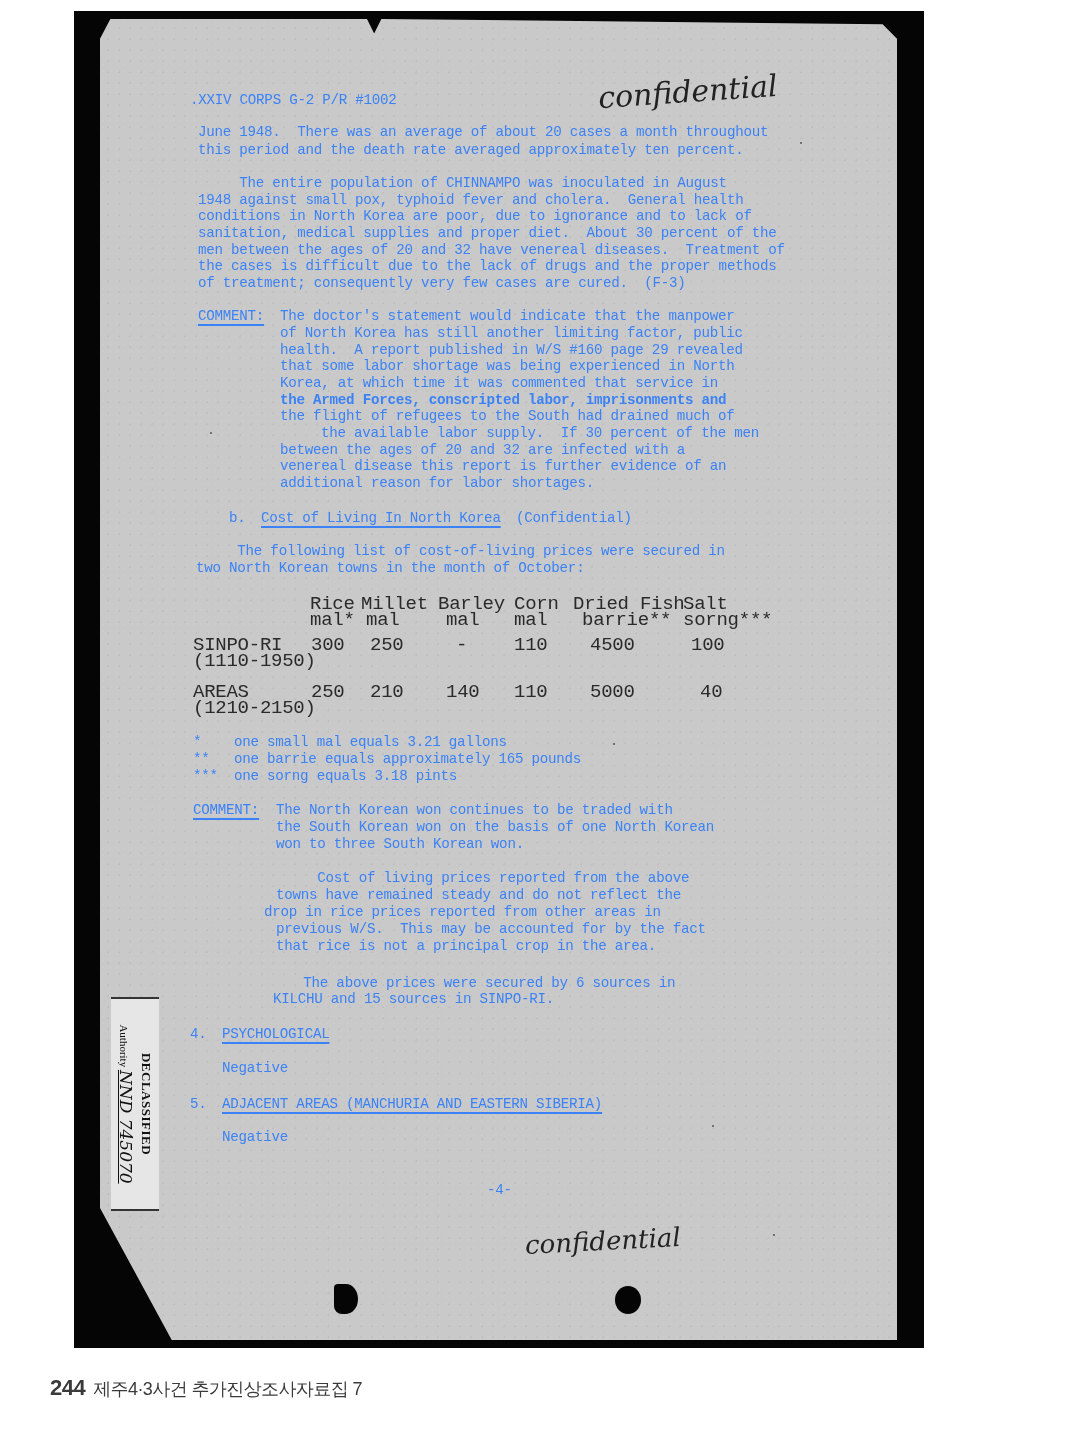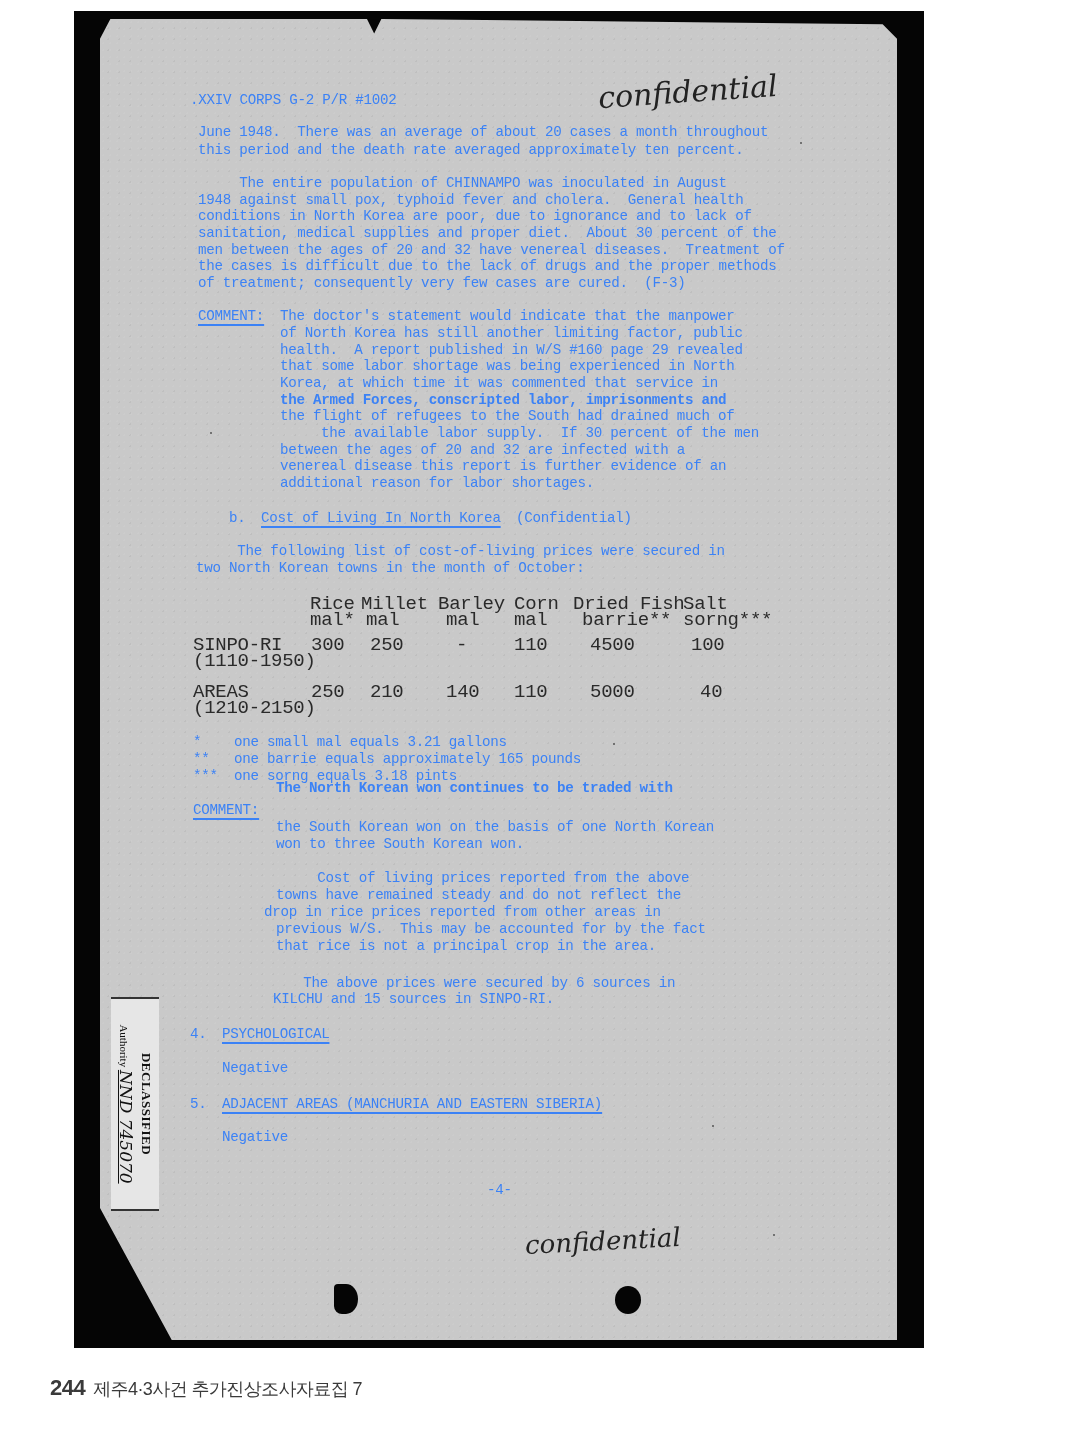--- a/index.html
+++ b/index.html
@@ -132,21 +132,21 @@
 </div>
 
 <div class="tw" style="left:193px; top:734px;">*</div>
 <div class="tw" style="left:234px; top:734px;">one small mal equals 3.21 gallons</div>
 <div class="tw" style="left:193px; top:751px;">**</div>
 <div class="tw" style="left:234px; top:751px;">one barrie equals approximately 165 pounds</div>
 <div class="tw" style="left:193px; top:768px;">***</div>
 <div class="tw" style="left:234px; top:768px;text-align:center;">one sorng equals 3.18 pints</div>
 
 <div class="tw ul" style="left:193px; top:802px;">COMMENT:</div>
-<div class="tw" style="left:276px; top:780px;font-weight:bold;">The North Korean won continues to be traded with</div>
+<div class="tw" style="left:276px; top:802px;">The North Korean won continues to be traded with</div>
 <div class="tw" style="left:276px; top:819px;">the South Korean won on the basis of one North Korean</div>
 <div class="tw" style="left:276px; top:836px;">won to three South Korean won.</div>
 
 <div class="tw" style="left:276px; top:870px;">     Cost of living prices reported from the above</div>
 <div class="tw" style="left:276px; top:887px;">towns have remained steady and do not reflect the</div>
 <div class="tw" style="left:264px; top:904px;">drop in rice prices reported from other areas in</div>
 <div class="tw" style="left:276px; top:921px;">previous W/S.  This may be accounted for by the fact</div>
 <div class="tw" style="left:276px; top:938px;">that rice is not a principal crop in the area.</div>
 
 <div class="tw" style="left:262px; top:975px;">     The above prices were secured by 6 sources in</div>

